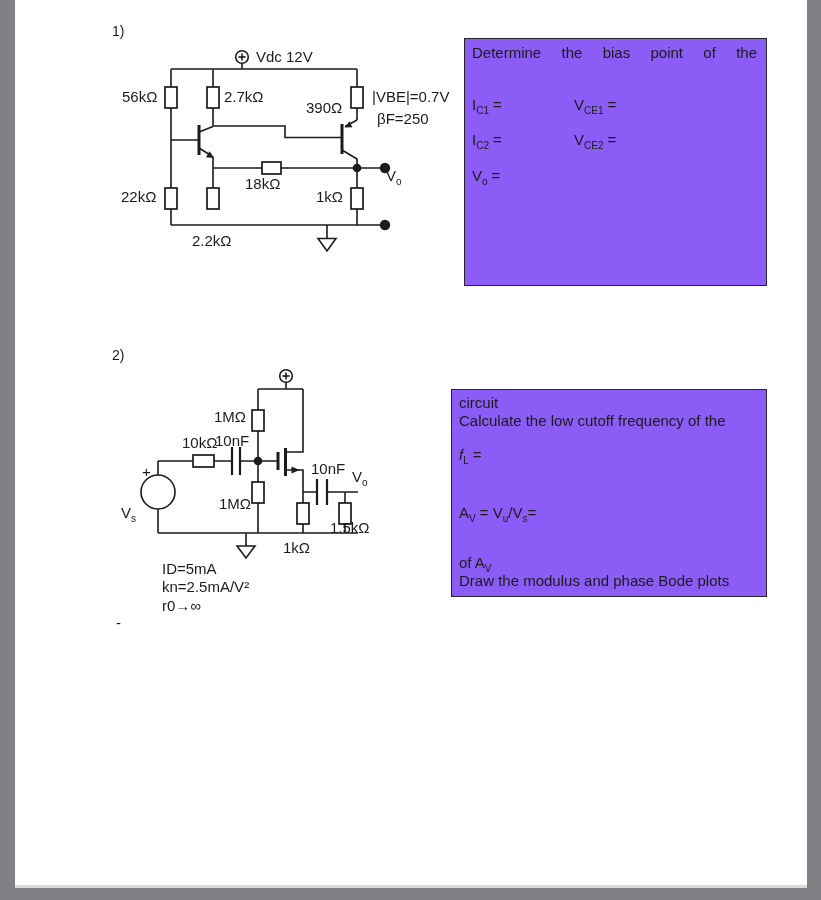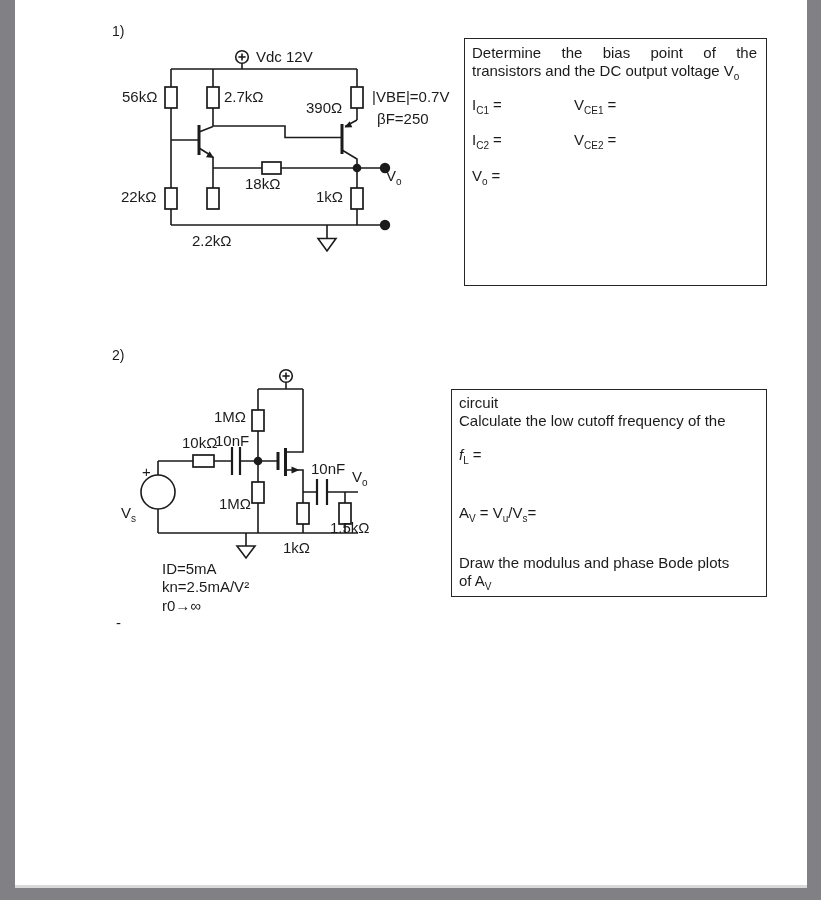--- a/index.html
+++ b/index.html
@@ -20,21 +20,21 @@
   .plate{stroke:#1b1b1b;stroke-width:2.2;fill:none}
   .dot{fill:#1b1b1b;stroke:none}
   .arr{fill:#1b1b1b;stroke:none}
   .gnd{fill:none;stroke:#1b1b1b;stroke-width:1.6}
   .lbl{
     position:absolute;font-size:15px;line-height:16px;white-space:nowrap;
     color:#1b1b1b;
   }
   .lbl sub, .qbox sub{font-size:10px;line-height:0}
   .qbox{
-    position:absolute;border:1.5px solid #262626;background:#ffffff;
+    position:absolute;border:1.5px solid #262626;background:#8b5cf6;
     font-size:15px;
   }
   .qbox .abs{position:absolute;white-space:nowrap}
   .prompt{position:absolute;line-height:18px}
   .jline{text-align:justify;text-align-last:justify}
   .eq{margin-left:4px}
   .it{font-style:italic}
   .num{position:absolute;font-size:14px}
 </style>
 </head>
@@ -94,21 +94,20 @@
 <div class="lbl" style="left:377px;top:111px">βF=250</div>
 <div class="lbl" style="left:245px;top:176px">18kΩ</div>
 <div class="lbl" style="left:121px;top:189px">22kΩ</div>
 <div class="lbl" style="left:316px;top:189px">1kΩ</div>
 <div class="lbl" style="left:192px;top:233px">2.2kΩ</div>
 <div class="lbl" style="left:386px;top:168px"><span>V</span><sub>o</sub></div>
 
 <div class="qbox" style="left:464px;top:38px;width:301px;height:246px">
   <div class="prompt" style="left:7px;top:5px;width:285px">
     <div class="jline">Determine the bias point of the</div>
-    <div><span>transistors and the DC output voltage V</span><sub>o</sub></div>
   </div>
   <div class="abs" style="left:7px;top:57px"><span>I</span><sub>C1</sub><span class="eq">=</span></div>
   <div class="abs" style="left:109px;top:57px"><span>V</span><sub>CE1</sub><span class="eq">=</span></div>
   <div class="abs" style="left:7px;top:92px"><span>I</span><sub>C2</sub><span class="eq">=</span></div>
   <div class="abs" style="left:109px;top:92px"><span>V</span><sub>CE2</sub><span class="eq">=</span></div>
   <div class="abs" style="left:7px;top:128px"><span>V</span><sub>o</sub><span class="eq">=</span></div>
 </div>
 
 <div class="num lbl" style="left:112px;top:347px">2)</div>
 
@@ -172,16 +171,16 @@
 <div class="lbl" style="left:116px;top:615px">-</div>
 
 <div class="qbox" style="left:451px;top:389px;width:314px;height:206px">
   <div class="prompt" style="left:7px;top:4px;width:298px">
     <div>circuit</div>
     <div>Calculate the low cutoff frequency of the</div>
   </div>
   <div class="abs" style="left:7px;top:56px"><span class="it">f</span><sub>L</sub><span class="eq">=</span></div>
   <div class="abs" style="left:7px;top:114px"><span>A</span><sub>V</sub><span> = V</span><sub>u</sub><span>/V</span><sub>s</sub><span>=</span></div>
   <div class="prompt" style="left:7px;top:164px;width:298px">
+    <div><span>of A</span><sub>V</sub></div>
     <div>Draw the modulus and phase Bode plots</div>
-    <div><span>of A</span><sub>V</sub></div>
   </div>
 </div>
 
 </body></html>

